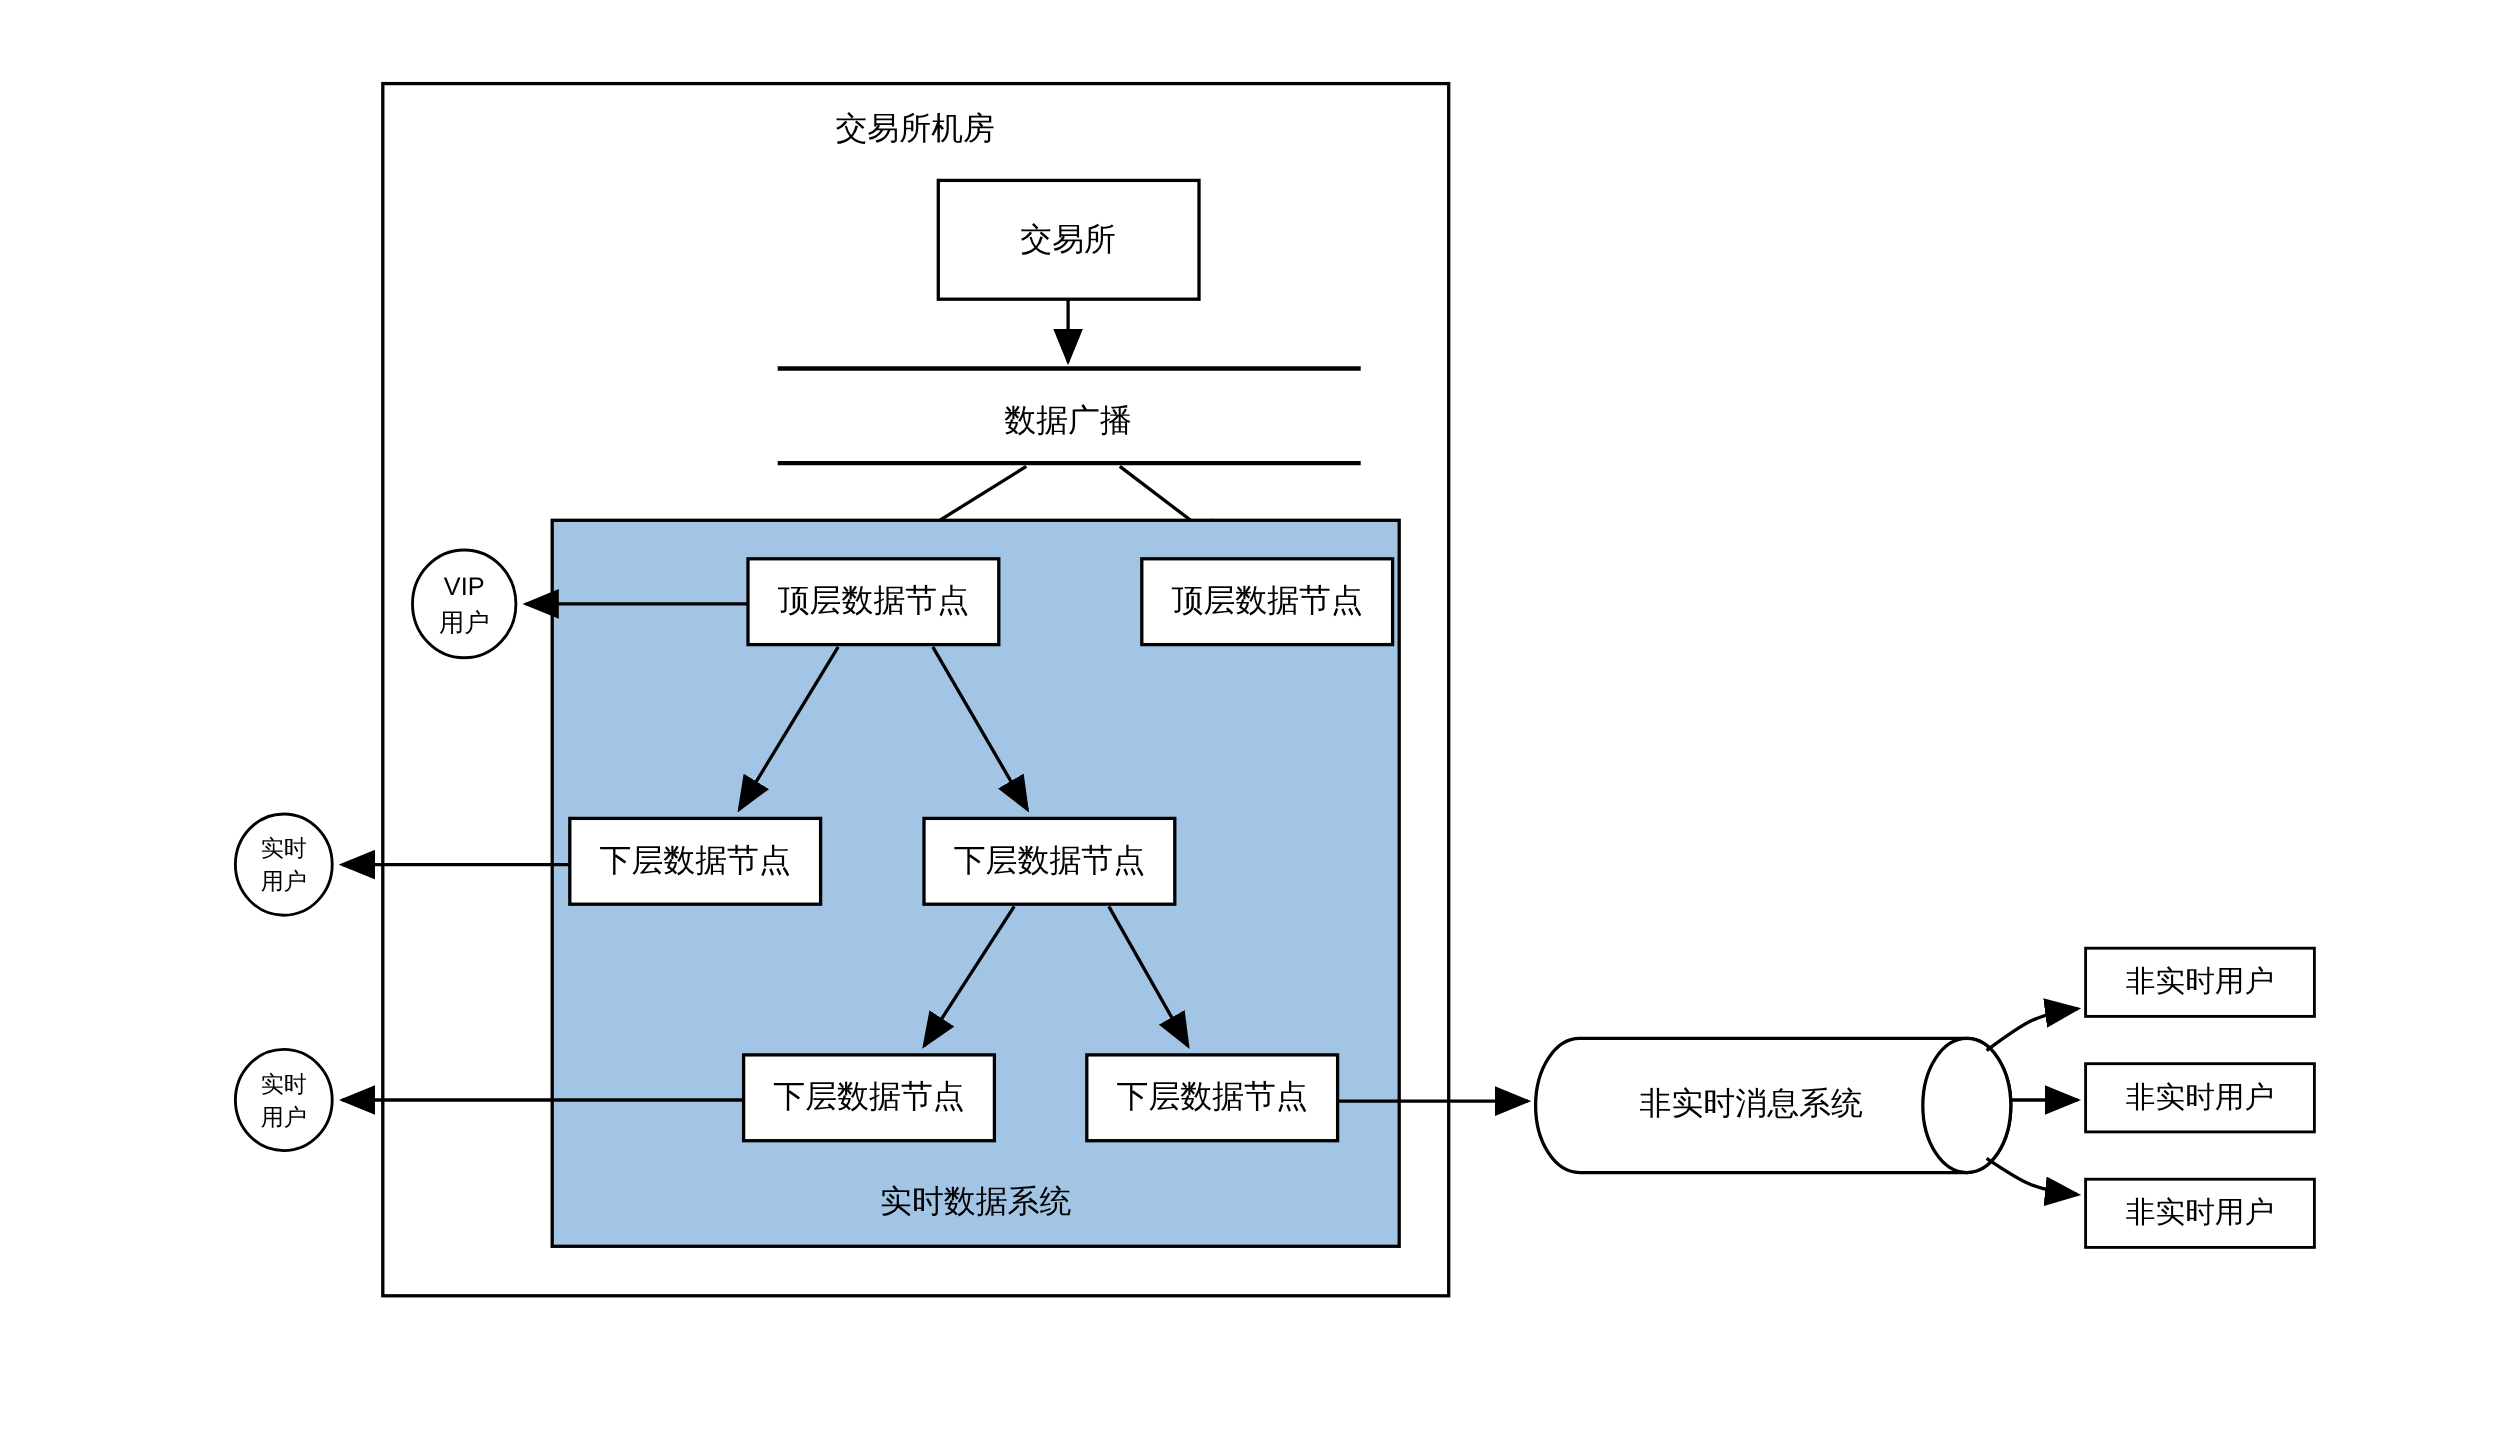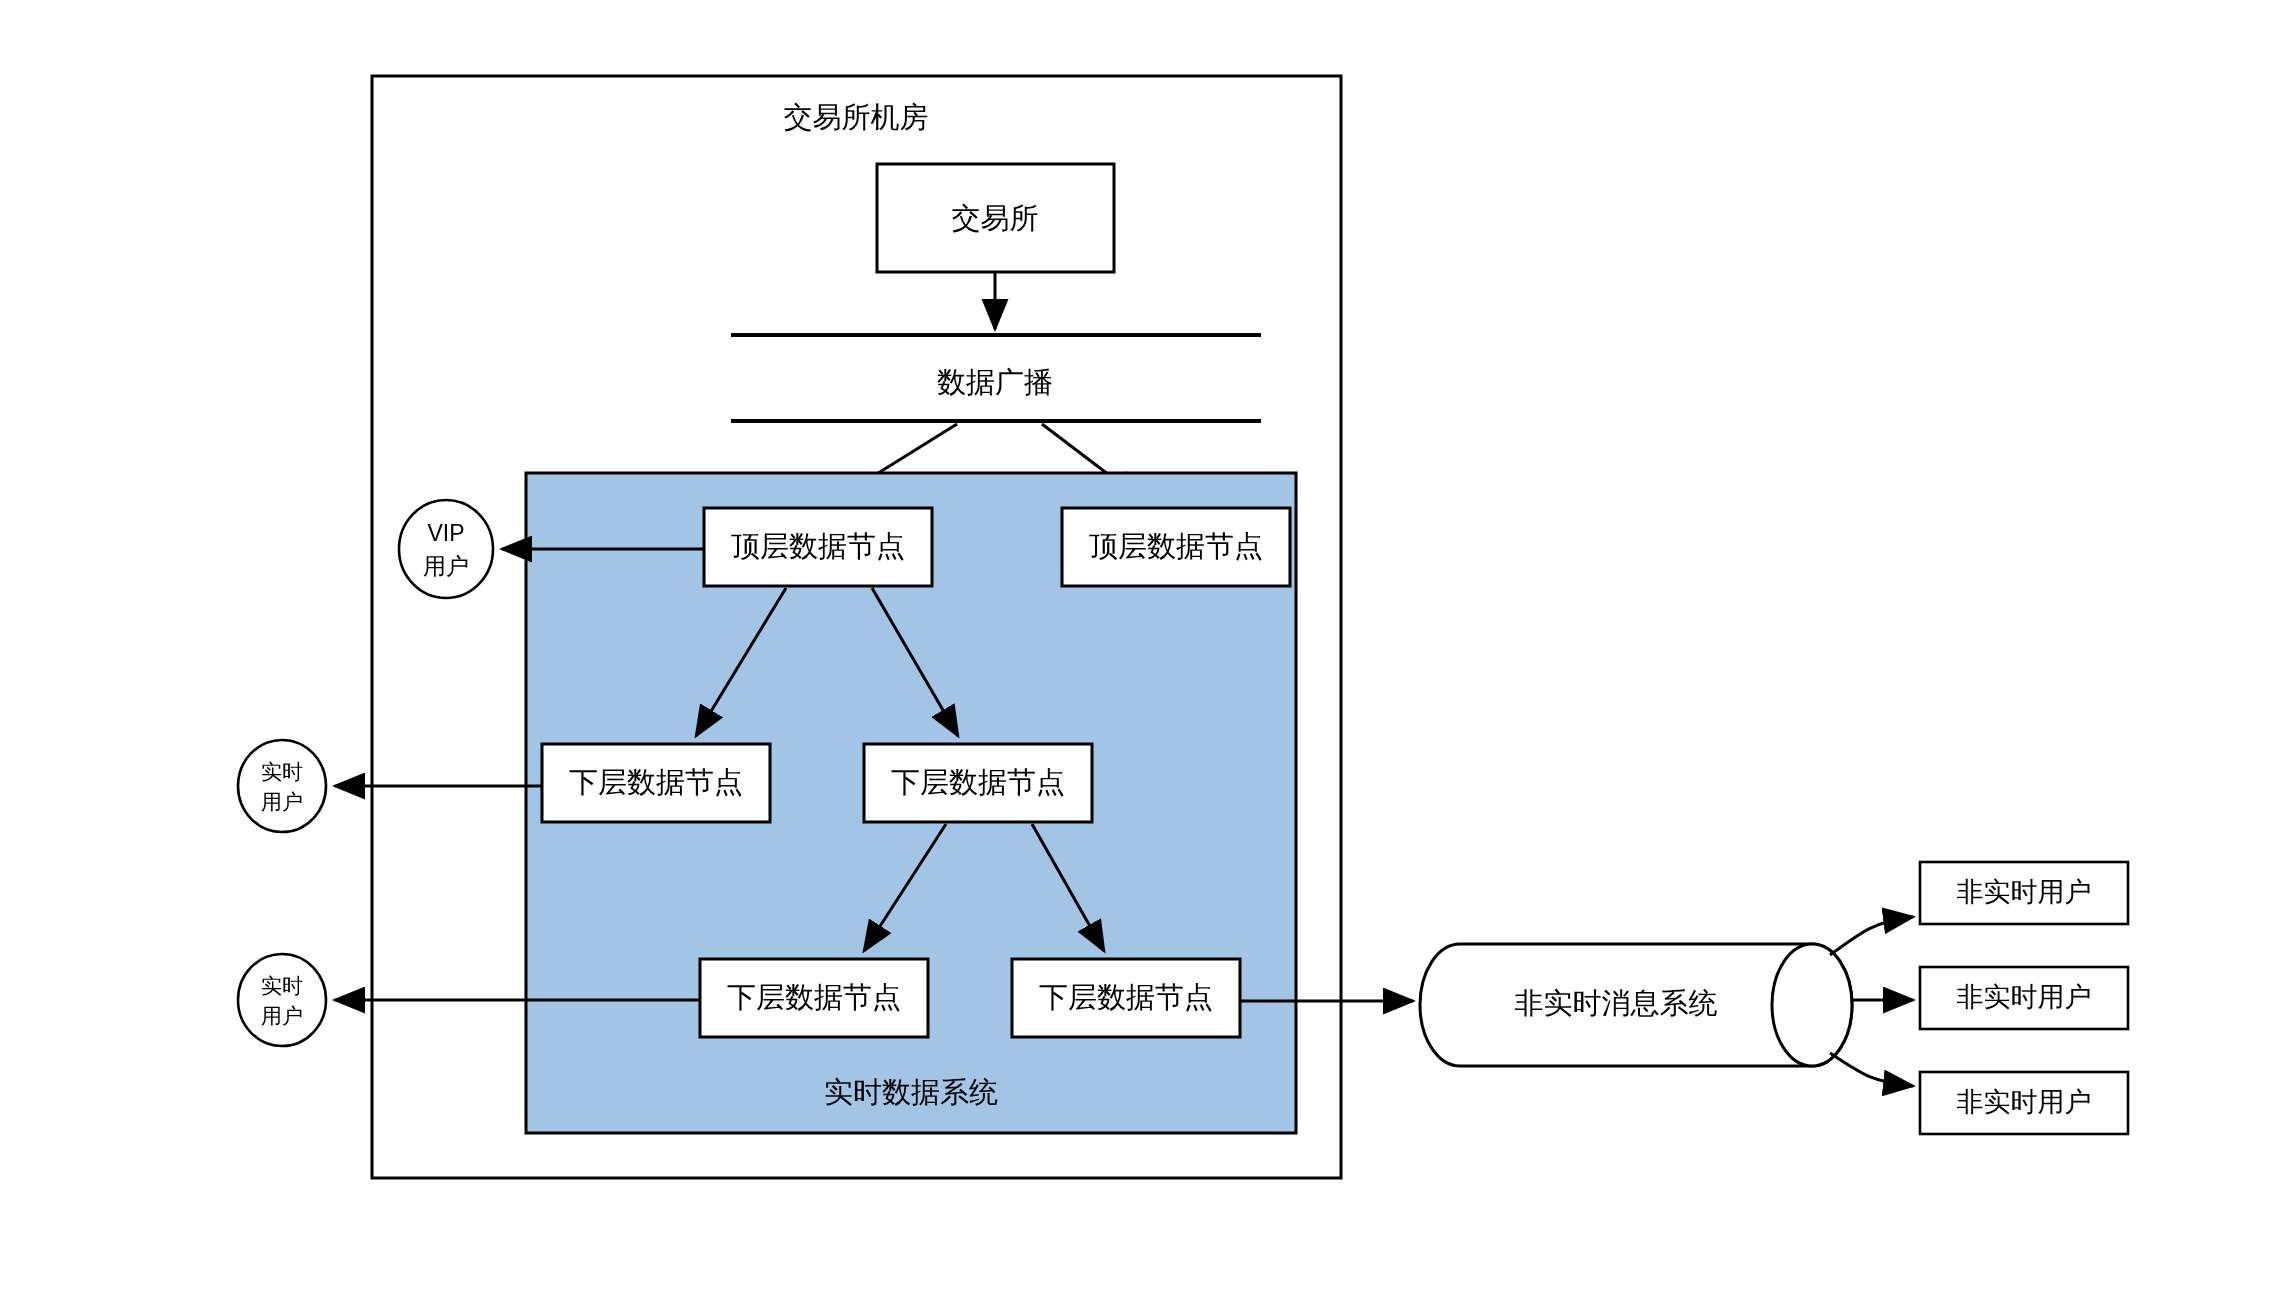--- a/index.html
+++ b/index.html
@@ -10,21 +10,20 @@
   body {
     width: 2271px;
     height: 1302px;
     font-family: "Liberation Sans", "DejaVu Sans", sans-serif;
     overflow: hidden;
   }
   #diagram-root {
     position: relative;
     width: 2090px;
     height: 1302px;
-    margin-left: 24px;
   }
   svg.diagram {
     display: block;
     width: 2271px;
     height: 1302px;
   }
   .shape-fill-white { fill: #ffffff; }
   .shape-stroke { stroke: #000000; stroke-width: 3; }
   .shape-stroke-thin { stroke: #000000; stroke-width: 2.6; }
   .edge {

